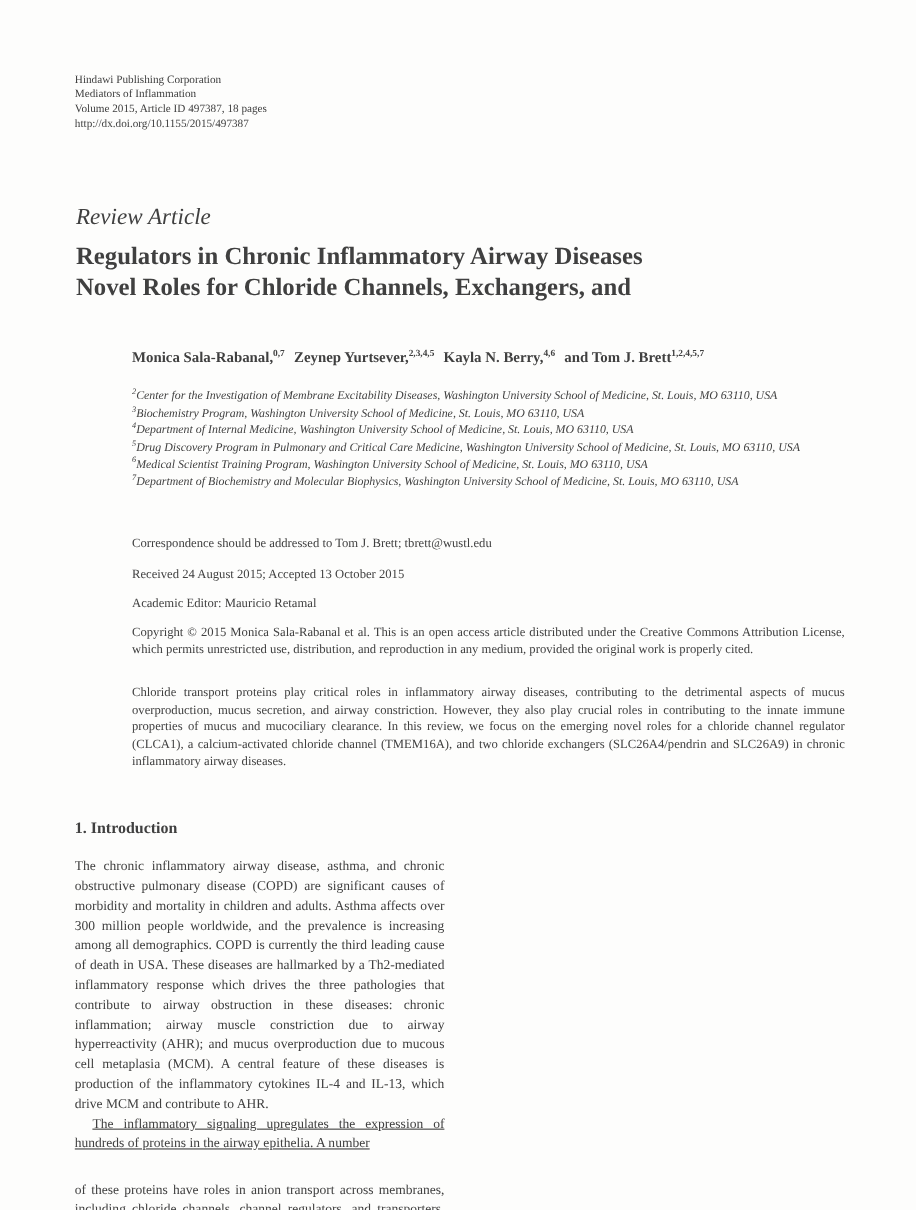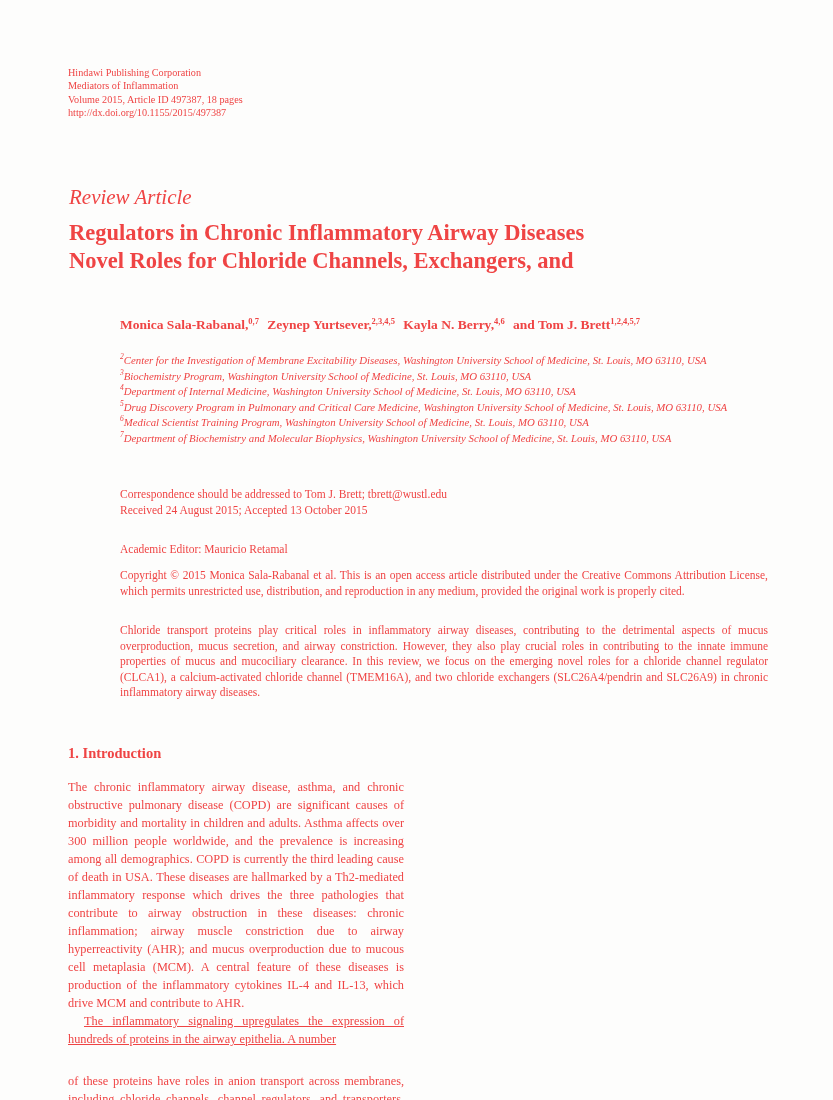--- a/index.html
+++ b/index.html
@@ -6,21 +6,21 @@
     margin: 0;
     padding: 0;
     background: #e8e8e8;
   }
   .page {
     position: relative;
     width: 833px;
     height: 1100px;
     margin: 0 auto;
     background: #fdfdfc;
-    color: #ef4444;
+    color: #404040;
     font-family: "Liberation Serif", "DejaVu Serif", serif;
     overflow: hidden;
   }
   .journal-header {
     position: absolute;
     left: 68px;
     top: 66px;
     font-size: 10.2px;
     line-height: 13.4px;
     font-style: normal;
@@ -68,21 +68,21 @@
     font-size: 7.5px;
     line-height: 0;
   }
   .meta-line {
     position: absolute;
     left: 120px;
     width: 648px;
     font-size: 11.5px;
   }
   .correspondence { top: 488px; }
-  .dates { top: 504px; }
+  .dates { top: 516px; }
   .editor { top: 543px; }
   .copyright {
     position: absolute;
     left: 120px;
     top: 568px;
     width: 648px;
     font-size: 11.5px;
     line-height: 15.6px;
     text-align: justify;
   }

